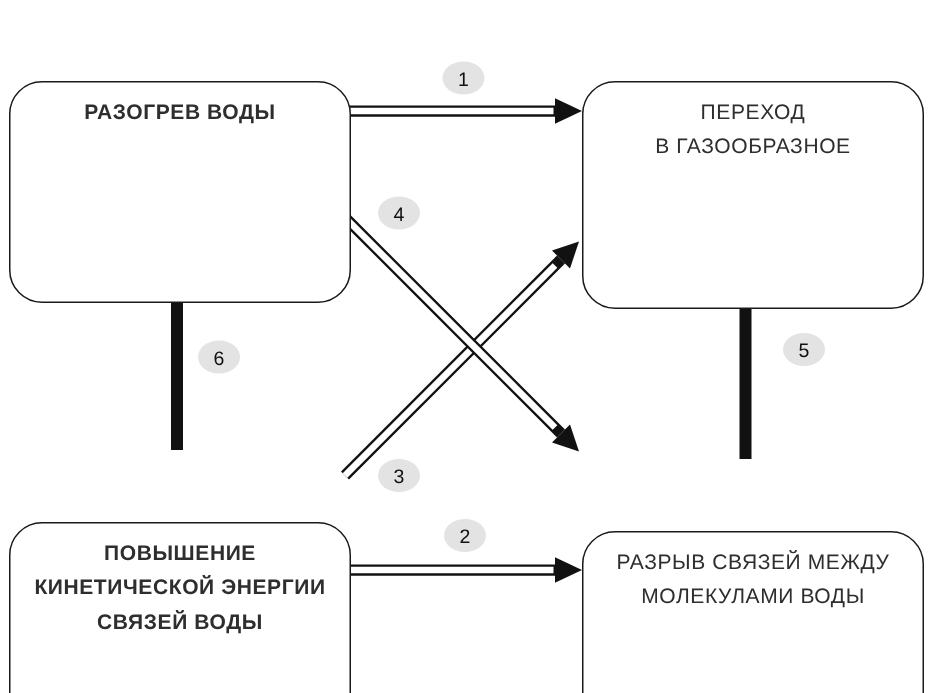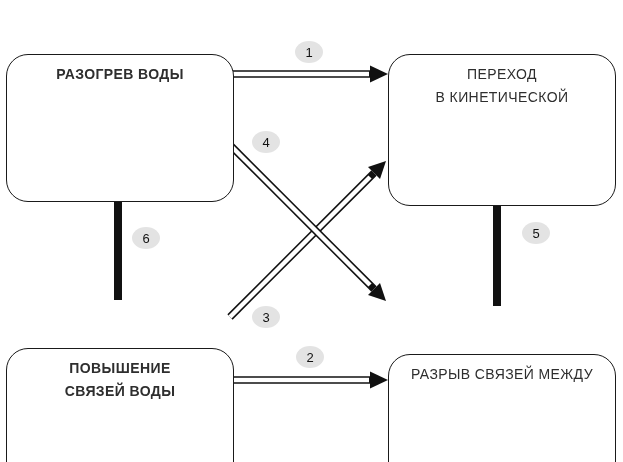--- a/index.html
+++ b/index.html
@@ -105,30 +105,32 @@
       <polygon class="head" points="118,156 108,176 128,176"></polygon>
     </g>
   </svg>
 
   <div class="box box-tl">
     <div>РАЗОГРЕВ ВОДЫ</div>
   </div>
 
   <div class="box box-tr">
     <div>ПЕРЕХОД</div>
-    <div>В КИНЕТИЧЕСКОЙ</div>
+    <div>В ГАЗООБРАЗНОЕ</div>
   </div>
 
   <div class="box box-bl">
     <div>ПОВЫШЕНИЕ</div>
+    <div>КИНЕТИЧЕСКОЙ ЭНЕРГИИ</div>
     <div>СВЯЗЕЙ ВОДЫ</div>
   </div>
 
   <div class="box box-br">
     <div>РАЗРЫВ СВЯЗЕЙ МЕЖДУ</div>
+    <div>МОЛЕКУЛАМИ ВОДЫ</div>
   </div>
 
   <div class="badge" style="left:295px; top:41px;">
     <span>1</span>
   </div>
   <div class="badge" style="left:296px; top:346px;">
     <span>2</span>
   </div>
   <div class="badge" style="left:252px; top:306px;">
     <span>3</span>

